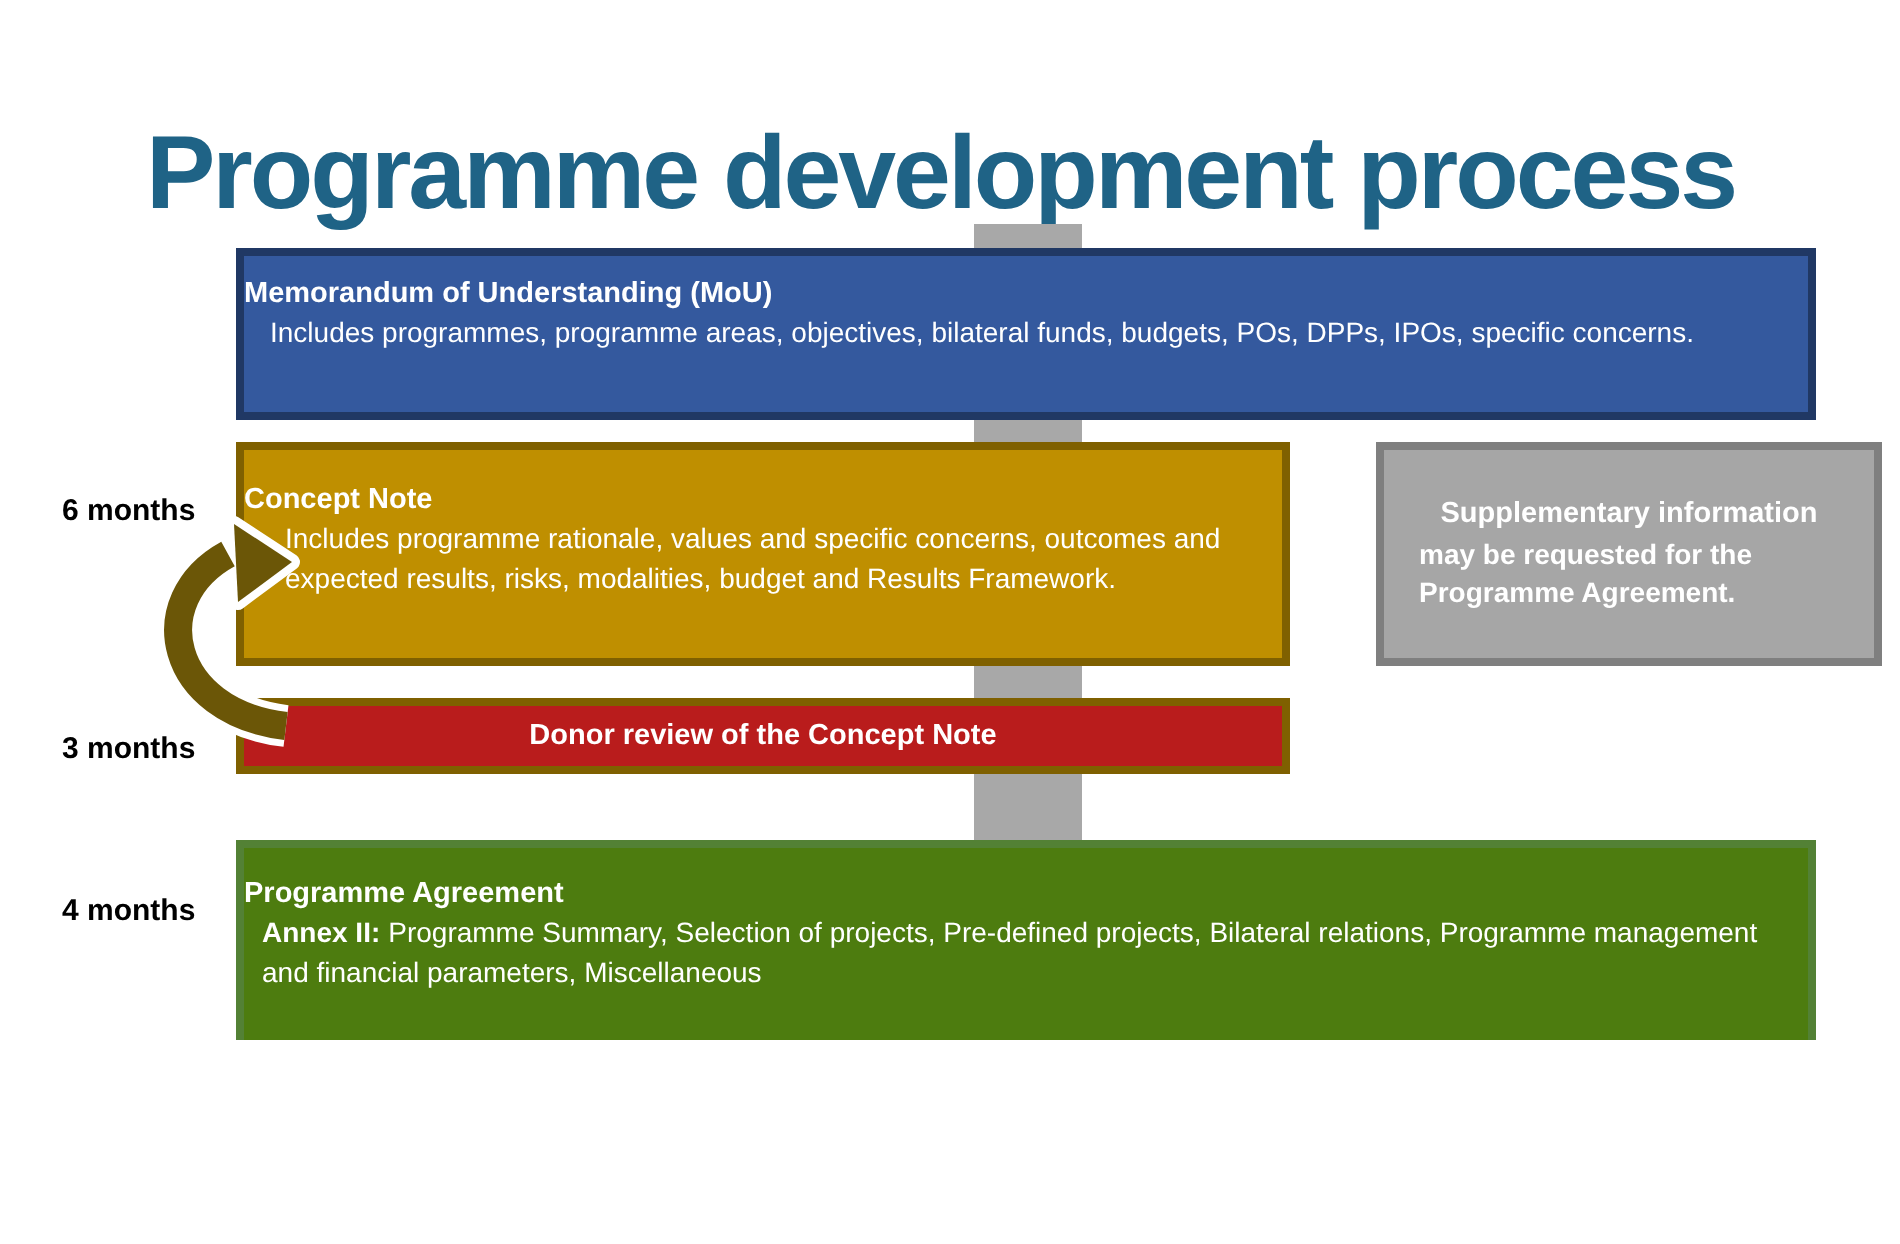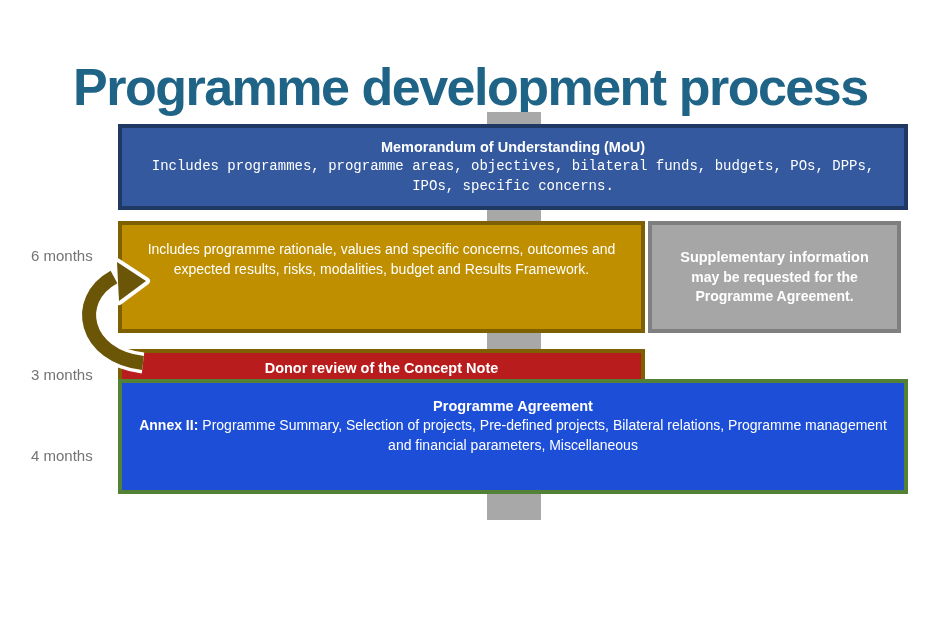--- a/index.html
+++ b/index.html
@@ -34,63 +34,63 @@
     border-left:55px solid transparent;
     border-right:55px solid transparent;
     border-top:56px solid #A8A8A8;
     z-index:0;
   }
   
   .box{
     position:absolute;
     box-sizing:border-box;
     color:#ffffff;
-    text-align:center;
+    text-align:left;
     z-index:1;
   }
   .box .bt{font-size:14.5px;font-weight:bold;line-height:1.4;}
   .box .bb{font-size:14px;line-height:1.4;margin:0 auto;}
   .box-mou{
     left:118px;top:124px;width:790px;height:86px;
     background:#34599E;border:4px solid #203864;
     padding-top:9px;
   }
-  .box-mou .bb{max-width:756px;font-family:Liberation Mono, monospace;}
+  .box-mou .bb{max-width:756px;}
   .box-concept{
     left:118px;top:221px;width:527px;height:112px;
     background:#BF8F00;border:4px solid #7F6000;
     padding-top:15px;
   }
   .box-concept .bb{max-width:478px;}
   .box-supp{
-    left:648px;top:221px;width:253px;height:112px;
+    left:688px;top:221px;width:253px;height:112px;
     background:#A6A6A6;border:4px solid #7F7F7F;
     display:flex;flex-direction:column;justify-content:center;align-items:center;
   }
   .box-supp .bb{max-width:210px;font-weight:bold;}
   .box-donor{
     left:118px;top:349px;width:527px;height:38px;
     background:#b91c1c;border:4px solid #7F6000;
     display:flex;justify-content:center;align-items:center;
   }
   .box-green{
-    left:118px;top:379px;width:790px;height:115px;
-    background:#1d4ed8;border:4px solid #538135;
+    left:118px;top:420px;width:790px;height:115px;
+    background:#4d7c0f;border:4px solid #538135;
     padding-top:13px;
   }
   .box-green .bb{max-width:764px;}
   .annex-label{font-weight:bold;}
   .annex-text{margin-left:4px;}
   
   .month{
     position:absolute;
     left:31px;
     font-size:15px;
-    font-weight:normal;
-    color:#737373;
+    font-weight:bold;
+    color:#000000;
     z-index:1;
     white-space:nowrap;
   }
   .month-6{top:247px;}
   .month-2{top:366px;}
   .month-4{top:447px;}
   
   .feedback-arrow{
     position:absolute;
     left:62px;top:250px;
@@ -107,20 +107,21 @@
 
   <div class="flow-shaft"></div>
   <div class="flow-head"></div>
 
   <div class="box box-mou">
     <div class="bt">Memorandum of Understanding (MoU)</div>
     <div class="bb">Includes programmes, programme areas, objectives, bilateral funds, budgets, POs, DPPs, IPOs, specific concerns.</div>
   </div>
 
   <div class="box box-concept">
+    <div class="bt">Concept Note</div>
     <div class="bb">Includes programme rationale, values and specific concerns, outcomes and expected results, risks, modalities, budget and Results Framework.</div>
   </div>
 
   <div class="box box-supp">
     <div class="bt">Supplementary information</div>
     <div class="bb">may be requested for the Programme Agreement.</div>
   </div>
 
   <div class="box box-donor">
     <div class="bt">Donor review of the Concept Note</div>

